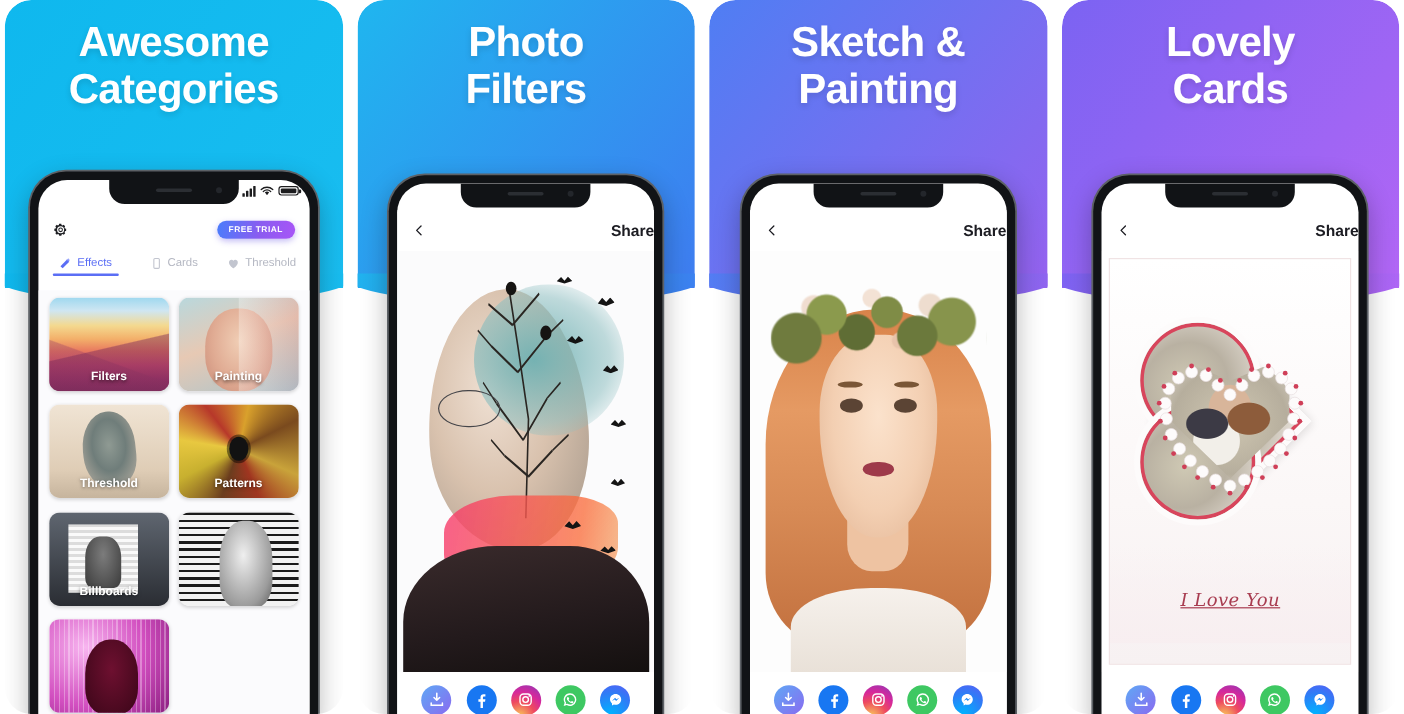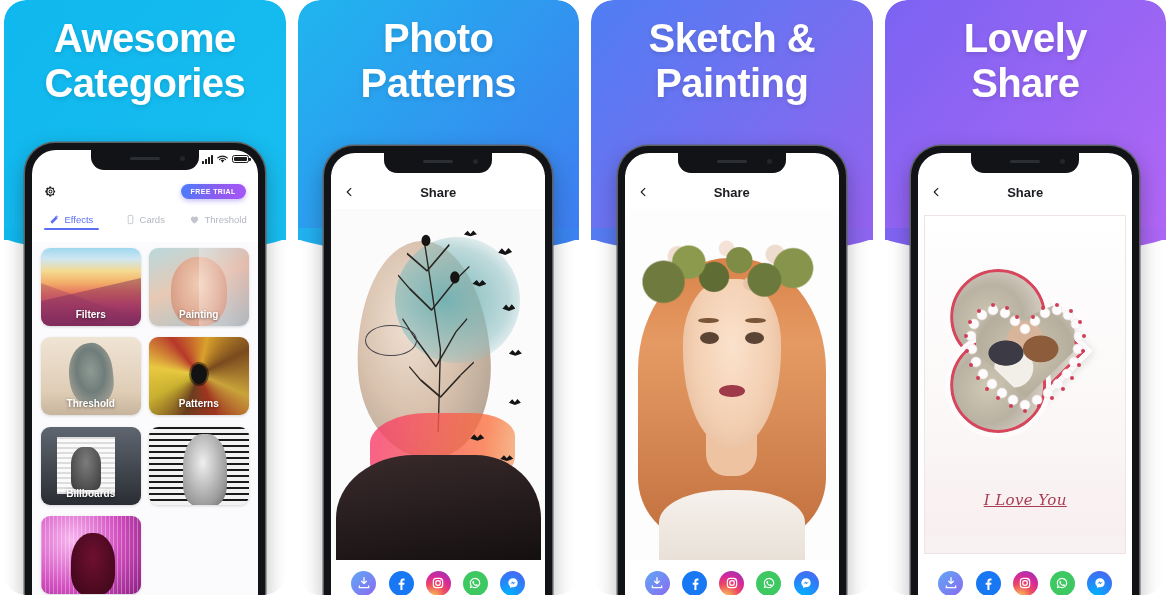--- a/index.html
+++ b/index.html
@@ -40,21 +40,21 @@
     height: 26px;
     background: inherit;
     border-radius: 0 0 50% 50% / 0 0 100% 100%;
   }
   .panel-title {
     position: absolute;
     left: 0; right: 0; top: 16px;
     z-index: 5;
     text-align: center;
     color: #ffffff;
-    font-size: 40px;
+    font-size: 35px;
     font-weight: bold;
     line-height: 1.12;
     letter-spacing: -0.6px;
     text-shadow: 0 2px 5px rgba(0,0,0,.13);
     white-space: pre-line;
   }
 
   
   .phone {
     position: absolute;
@@ -206,21 +206,21 @@
     radial-gradient(circle at 30% 30%,#f8b6f0,#d24fc0 55%,#8b1e80 100%);}
   .art-glitter::before{content:"";position:absolute;inset:0;
     background:repeating-linear-gradient(90deg,rgba(255,255,255,.45) 0 1px,transparent 1px 4px);opacity:.7;}
   .art-glitter::after{content:"";position:absolute;left:30%;top:22%;width:44%;height:80%;
     background:radial-gradient(ellipse at 50% 40%,#6e1030,#3a0618);border-radius:46% 46% 34% 34%;}
 
   
   .share-head {
     position: absolute; top: 22px; left: 0; right: 0;
     height: 34px;
-    display: flex; align-items: center; justify-content: center;
+    display: flex; align-items: center; justify-content: flex-end;
     background: #fff;
     z-index: 8;
   }
   .share-head .back {
     position: absolute; left: 13px; top: 50%;
     transform: translateY(-50%);
     width: 11px; height: 11px;
   }
   .share-title { font-size: 13px; font-weight: bold; color: #1c1c22; }
   .canvas {
@@ -477,21 +477,21 @@
             <div class="art-glitter"></div>
           </div>
         </div>
       </div>
     </div>
   </div>
 
   <div class="panel">
     <div class="panel-bg" id="bg1" style="background: linear-gradient(130deg, rgb(31, 182, 239) 0%, rgb(63, 124, 240) 100%);"></div>
     <div class="panel-title">Photo
-Patterns</div>
+Filters</div>
 
     <div class="phone">
       <div class="screen">
         <div class="notch">
           <div class="speaker"></div>
           <div class="cam"></div>
         </div>
 
         <div class="share-head">
           <svg class="back" viewBox="0 0 24 24">
@@ -623,21 +623,21 @@
             </svg>
           </div>
         </div>
       </div>
     </div>
   </div>
 
   <div class="panel">
     <div class="panel-bg" id="bg3" style="background: linear-gradient(130deg, rgb(123, 99, 242) 0%, rgb(178, 102, 245) 100%);"></div>
     <div class="panel-title">Lovely
-Share</div>
+Cards</div>
 
     <div class="phone">
       <div class="screen">
         <div class="notch">
           <div class="speaker"></div>
           <div class="cam"></div>
         </div>
 
         <div class="share-head">
           <svg class="back" viewBox="0 0 24 24">

